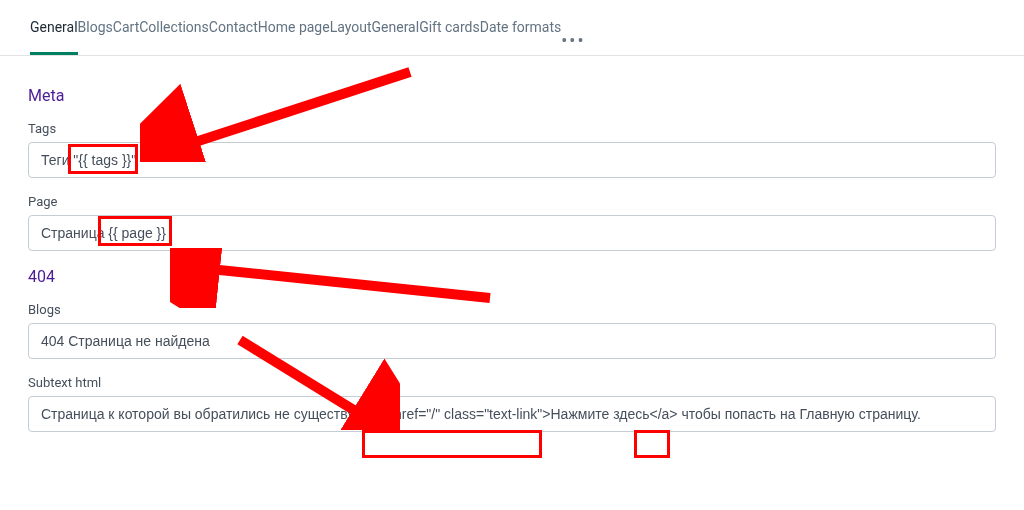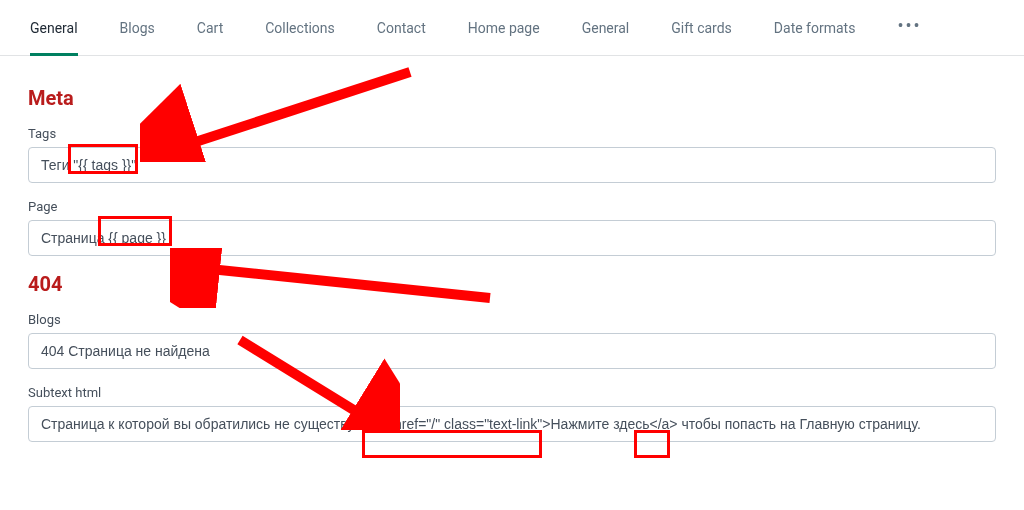--- a/index.html
+++ b/index.html
@@ -10,22 +10,21 @@
     color: #212b36;
   }
   .page {
     width: 1024px;
     height: 510px;
     position: relative;
     overflow: hidden;
   }
   .tabs {
     display: flex;
-    align-items: center;
-    gap: 42px;
+    align-items: flex-end;
     padding: 0 30px;
     height: 56px;
     border-bottom: 1px solid #e1e3e5;
   }
   .tab {
     height: 56px;
     display: flex;
     align-items: center;
     font-size: 14px;
     color: #637381;
@@ -47,23 +46,23 @@
     color: #637381;
     font-size: 18px;
     letter-spacing: 2px;
     cursor: pointer;
     padding-bottom: 4px;
   }
   .content {
     padding: 20px 28px;
   }
   .section-heading {
-    font-size: 20px;
-    font-weight: 700;
-    color: #b91c1c;
+    font-size: 16px;
+    font-weight: 400;
+    color: #4c1d95;
     margin-top: 10px;
     margin-bottom: 14px;
   }
   .field-label {
     font-size: 13px;
     color: #454f5b;
     margin-bottom: 6px;
     margin-top: 16px;
   }
   .text-input {
@@ -92,20 +91,21 @@
 
 <div class="page">
 
   <div class="tabs">
     <div class="tab active">General</div>
     <div class="tab">Blogs</div>
     <div class="tab">Cart</div>
     <div class="tab">Collections</div>
     <div class="tab">Contact</div>
     <div class="tab">Home page</div>
+    <div class="tab">Layout</div>
     <div class="tab">General</div>
     <div class="tab">Gift cards</div>
     <div class="tab">Date formats</div>
     <div class="tab-more">•••</div>
   </div>
 
   <div class="content">
 
     <div class="section-heading">Meta</div>
 

